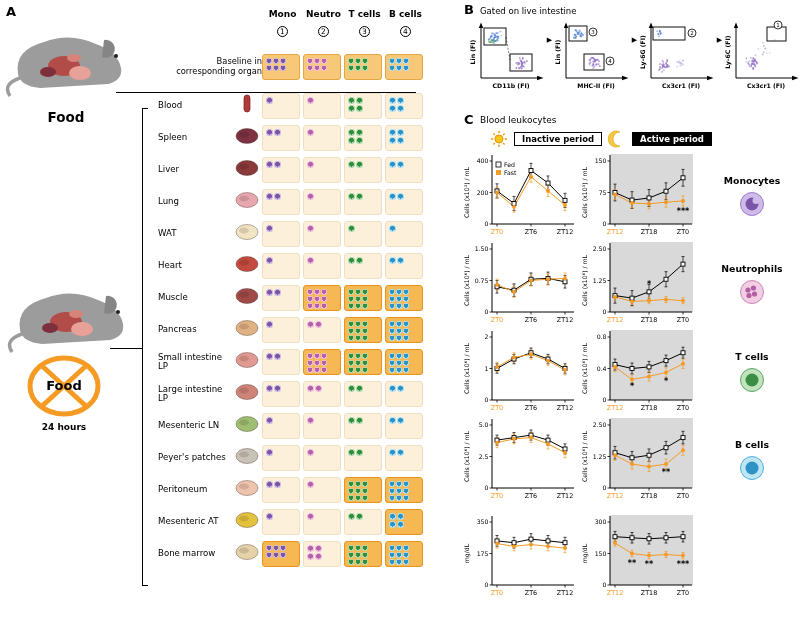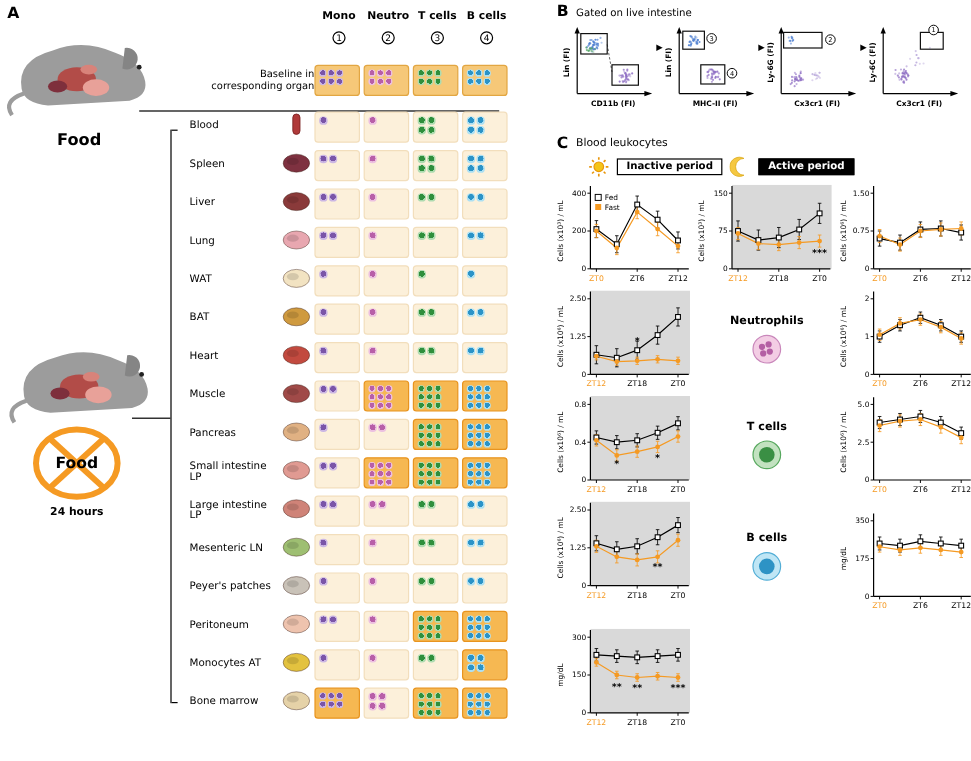--- a/index.html
+++ b/index.html
@@ -272,42 +272,20 @@
             </div>
             <div class="cellbox" style="grid-template-columns: repeat(1, auto);">
               <span class="dot t"></span>
             </div>
             <div class="cellbox" style="grid-template-columns: repeat(1, auto);">
               <span class="dot b"></span>
             </div>
           </div>
           <div class="trow orgrow">
             <div></div>
-            <div class="orgname">BAT</div>
-            <div><svg width="26" height="20" viewBox="0 0 26 20">
-                <ellipse cx="13" cy="10" rx="11" ry="7.5" fill="#cf9a3f" stroke="rgba(60,30,20,0.45)" stroke-width="0.8"></ellipse>
-                <ellipse cx="10" cy="8.5" rx="5" ry="3" fill="rgba(0,0,0,0.12)"></ellipse>
-              </svg></div>
-            <div class="cellbox" style="grid-template-columns: repeat(1, auto);">
-              <span class="dot mono"></span>
-            </div>
-            <div class="cellbox" style="grid-template-columns: repeat(1, auto);">
-              <span class="dot neutro"></span>
-            </div>
-            <div class="cellbox" style="grid-template-columns: repeat(2, auto);">
-              <span class="dot t"></span>
-              <span class="dot t"></span>
-            </div>
-            <div class="cellbox" style="grid-template-columns: repeat(2, auto);">
-              <span class="dot b"></span>
-              <span class="dot b"></span>
-            </div>
-          </div>
-          <div class="trow orgrow">
-            <div></div>
             <div class="orgname">Heart</div>
             <div><svg width="26" height="20" viewBox="0 0 26 20">
                 <ellipse cx="13" cy="10" rx="11" ry="7.5" fill="#c24a3f" stroke="rgba(60,30,20,0.45)" stroke-width="0.8"></ellipse>
                 <ellipse cx="10" cy="8.5" rx="5" ry="3" fill="rgba(0,0,0,0.12)"></ellipse>
               </svg></div>
             <div class="cellbox" style="grid-template-columns: repeat(1, auto);">
               <span class="dot mono"></span>
             </div>
             <div class="cellbox" style="grid-template-columns: repeat(1, auto);">
               <span class="dot neutro"></span>
@@ -548,21 +526,21 @@
               <span class="dot b sm"></span>
               <span class="dot b sm"></span>
               <span class="dot b sm"></span>
               <span class="dot b sm"></span>
               <span class="dot b sm"></span>
               <span class="dot b sm"></span>
             </div>
           </div>
           <div class="trow orgrow">
             <div></div>
-            <div class="orgname">Monocytes AT</div>
+            <div class="orgname">Mesenteric AT</div>
             <div><svg width="26" height="20" viewBox="0 0 26 20">
                 <ellipse cx="13" cy="10" rx="11" ry="7.5" fill="#e3c23f" stroke="rgba(60,30,20,0.45)" stroke-width="0.8"></ellipse>
                 <ellipse cx="10" cy="8.5" rx="5" ry="3" fill="rgba(0,0,0,0.12)"></ellipse>
               </svg></div>
             <div class="cellbox" style="grid-template-columns: repeat(1, auto);">
               <span class="dot mono"></span>
             </div>
             <div class="cellbox" style="grid-template-columns: repeat(1, auto);">
               <span class="dot neutro"></span>
             </div>
@@ -1081,20 +1059,28 @@
               <rect x="67" y="41.96" width="4" height="4" fill="#fff" stroke="#000" stroke-width="0.9"></rect>
               <rect x="84" y="35.24" width="4" height="4" fill="#fff" stroke="#000" stroke-width="0.9"></rect>
               <rect x="101" y="21.800000000000004" width="4" height="4" fill="#fff" stroke="#000" stroke-width="0.9"></rect>
               <circle cx="35" cy="40.599999999999994" r="2" fill="#f59a23"></circle>
               <circle cx="52" cy="49" r="2" fill="#f59a23"></circle>
               <circle cx="69" cy="49.84" r="2" fill="#f59a23"></circle>
               <circle cx="86" cy="48.16" r="2" fill="#f59a23"></circle>
               <circle cx="103" cy="46.900000000000006" r="2" fill="#f59a23"></circle>
               <text x="103" y="59.5" font-size="8" font-weight="bold" text-anchor="middle">***</text>
             </svg></div>
+          <div class="rowlabel">
+            <div class="nm">Monocytes</div>
+            <div style="margin-top: 4px;"><svg width="28" height="28" viewBox="0 0 28 28">
+                <circle cx="14" cy="14" r="11.5" fill="#cfbbe8" stroke="#9b7bc8"></circle>
+                <circle cx="14" cy="14" r="6.5" fill="#7a55a8"></circle>
+                <circle cx="18" cy="10.5" r="3.5" fill="#cfbbe8"></circle>
+              </svg></div>
+          </div>
           <div class="chartcell"><svg viewBox="0 0 114 86" width="114" height="86">
               <line x1="30" y1="70" x2="112" y2="70" stroke="#000" stroke-width="1"></line>
               <line x1="30" y1="70" x2="30" y2="1" stroke="#000" stroke-width="1"></line>
               <line x1="27.5" y1="70" x2="30" y2="70" stroke="#000" stroke-width="0.8"></line>
               <text x="26.5" y="72" font-size="6.2" text-anchor="end">0</text>
               <line x1="27.5" y1="38.5" x2="30" y2="38.5" stroke="#000" stroke-width="0.8"></line>
               <text x="26.5" y="40.5" font-size="6.2" text-anchor="end">0.75</text>
               <line x1="27.5" y1="7" x2="30" y2="7" stroke="#000" stroke-width="0.8"></line>
               <text x="26.5" y="9" font-size="6.2" text-anchor="end">1.50</text>
               <line x1="35" y1="70" x2="35" y2="72.5" stroke="#000" stroke-width="0.8"></line>

